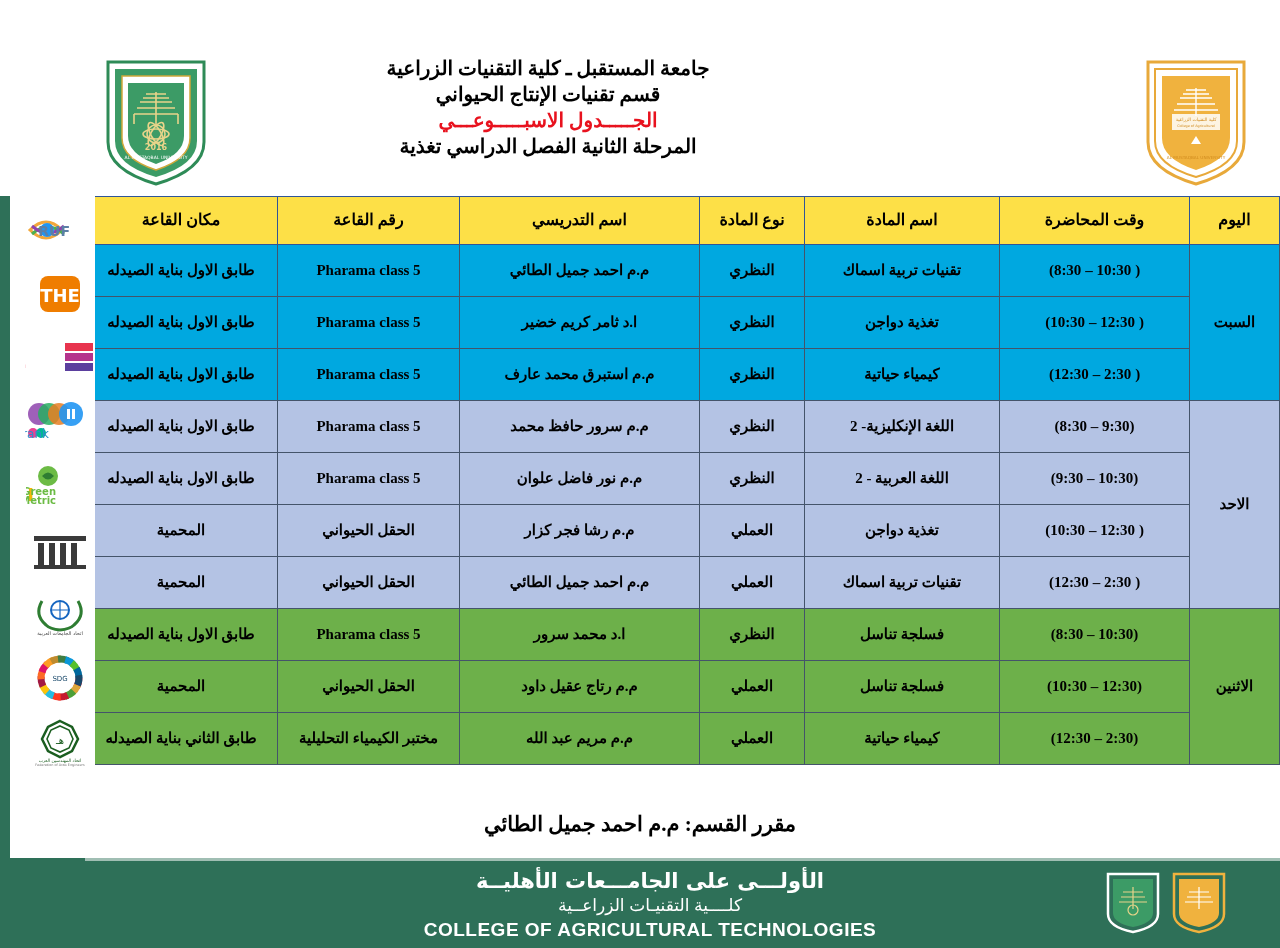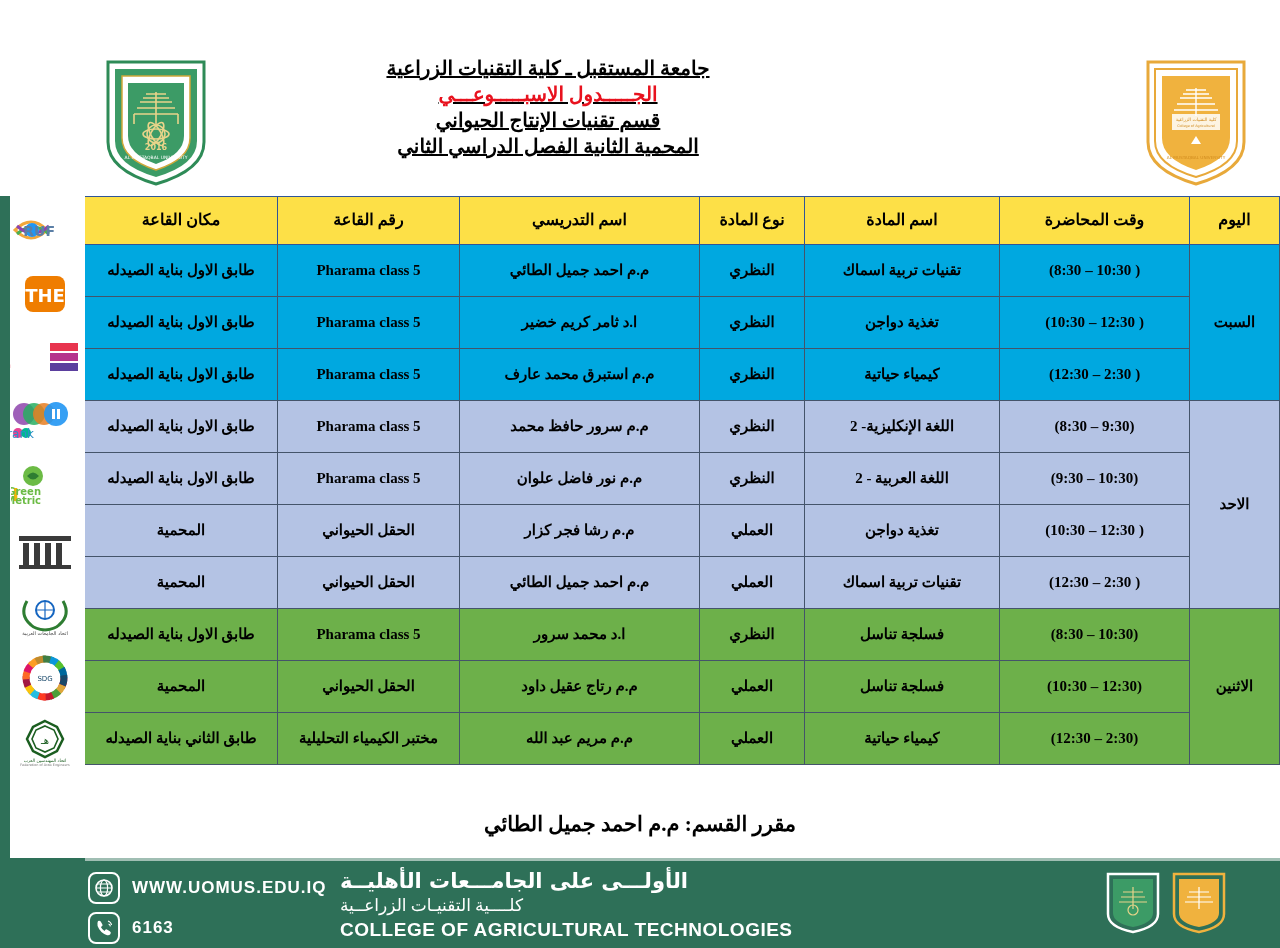--- a/index.html
+++ b/index.html
@@ -37,21 +37,20 @@
     width: 1280px; height: 196px;
     background: #ffffff;
   }
 
   .header-title {
     position: absolute;
     left: 0; top: 55px;
     width: 1096px;
     text-align: center;
     direction: rtl;
-    text-decoration: underline;
   }
   .header-title .line {
     font-size: 20px;
     font-weight: bold;
     color: #000000;
     line-height: 26px;
     font-family: "Liberation Serif", "DejaVu Serif", serif;
     white-space: nowrap;
   }
   .header-title .line.red {
@@ -64,26 +63,26 @@
     position: absolute;
     width: 108px; height: 130px;
   }
   .shield.left  { left: 102px; top: 58px; }
   .shield.right { left: 1142px; top: 58px; }
   .shield svg { width: 100%; height: 100%; display: block; }
 
   
   .sidebar {
     position: absolute;
-    left: 10px; top: 196px;
+    left: 20px; top: 196px;
     width: 75px; height: 592px;
     background: #ffffff;
     display: flex;
     flex-direction: column;
-    align-items: flex-end;
+    align-items: flex-start;
     padding-top: 4px;
     gap: 4px;
     overflow: hidden;
     z-index: 5;
   }
   .sb-logo {
     width: 70px;
     height: 60px;
     display: flex;
     align-items: center;
@@ -203,33 +202,33 @@
     font-family: "Liberation Sans", "DejaVu Sans", sans-serif;
     font-weight: bold;
     font-size: 17px;
     letter-spacing: 1px;
   }
 
   .footer-center {
     position: absolute;
     left: 340px; top: 10px;
     width: 620px;
-    text-align: left;
+    text-align: center;
     color: #ffffff;
   }
   .fc-ar1 {
     font-family: "DejaVu Sans", sans-serif;
     font-size: 21px;
     font-weight: bold;
     direction: rtl;
     letter-spacing: 1px;
     line-height: 26px;
   }
   .fc-ar2 {
-    font-family: Liberation Serif, serif;
+    font-family: Liberation Sans, sans-serif;
     font-size: 17px;
     direction: rtl;
     letter-spacing: 2px;
     line-height: 24px;
   }
   .fc-en {
     font-family: "Liberation Sans", "DejaVu Sans", sans-serif;
     font-size: 19px;
     font-weight: bold;
     letter-spacing: .5px;
@@ -271,23 +270,23 @@
           <ellipse cx="54" cy="76" rx="13" ry="5" transform="rotate(60 54 76)"></ellipse>
           <ellipse cx="54" cy="76" rx="13" ry="5" transform="rotate(-60 54 76)"></ellipse>
         </g>
         <text x="54" y="92" font-size="8" font-weight="bold" fill="#e8d48a" text-anchor="middle" font-family="DejaVu Sans, sans-serif">2016</text>
         <text x="54" y="101" font-size="4.5" fill="#ffffff" text-anchor="middle" font-family="DejaVu Sans, sans-serif">AL MUSTAQBAL UNIVERSITY</text>
       </svg>
     </div>
 
     <div class="header-title">
       <div class="line">جامعة المستقبل ـ كلية التقنيات الزراعية</div>
+      <div class="line">قسم تقنيات الإنتاج الحيواني</div>
       <div class="line red">الجـــــدول الاسبـــــوعـــي</div>
-      <div class="line">قسم تقنيات الإنتاج الحيواني</div>
-      <div class="line">المحمية الثانية الفصل الدراسي الثاني</div>
+      <div class="line">المرحلة الثانية الفصل الدراسي تغذية</div>
     </div>
 
     <div class="shield right">
       <svg viewBox="0 0 108 130">
         <path d="M6 4 H102 V84 Q102 112 54 126 Q6 112 6 84 Z" fill="#ffffff" stroke="#e8a93a" stroke-width="3"></path>
         <path d="M13 11 H95 V83 Q95 107 54 119 Q13 107 13 83 Z" fill="#ffffff" stroke="#e8a93a" stroke-width="2"></path>
         <path d="M20 18 H88 V80 Q88 101 54 112 Q20 101 20 80 Z" fill="#f0b23e"></path>
         <g fill="none" stroke="#ffffff" stroke-width="1.4">
           <path d="M38 40 h32 M35 46 h38 M32 52 h44"></path>
           <path d="M44 32 h20 M41 36 h26"></path>
@@ -525,41 +524,20 @@
           </tr>
         </tbody>
     </table>
   </div>
 
   <div class="coordinator">مقرر القسم: م.م احمد جميل الطائي</div>
 
   <div class="footer">
     <div class="footer-top-rule"></div>
 
-    <div class="footer-contact">
-      <div class="contact-row">
-        <span class="contact-icon">
-          <svg width="20" height="20" viewBox="0 0 20 20">
-            <circle cx="10" cy="10" r="8" fill="none" stroke="#ffffff" stroke-width="1.6"></circle>
-            <ellipse cx="10" cy="10" rx="3.6" ry="8" fill="none" stroke="#ffffff" stroke-width="1.2"></ellipse>
-            <path d="M2 10 h16 M3.2 6 h13.6 M3.2 14 h13.6" stroke="#ffffff" stroke-width="1.2" fill="none"></path>
-          </svg>
-        </span>
-        <span class="contact-text">WWW.UOMUS.EDU.IQ</span>
-      </div>
-      <div class="contact-row">
-        <span class="contact-icon">
-          <svg width="20" height="20" viewBox="0 0 20 20">
-            <path d="M4 3 q2 -1 3 1 l1.4 2.6 q.5 1 -.5 1.7 l-1 .7 q1.2 2.6 3.6 4 l.7 -1 q.7 -1 1.7 -.5 L15.5 13 q2 1 1 3 -1.5 2 -4 1 Q6 14.5 3.6 8 3 5 4 3 Z" fill="#ffffff"></path>
-            <path d="M14 3 q3 1 3.6 4 M14.6 6 q1.6 .6 1.8 2.4" stroke="#ffffff" stroke-width="1.1" fill="none"></path>
-          </svg>
-        </span>
-        <span class="contact-text">6163</span>
-      </div>
-    </div>
 
     <div class="footer-center">
       <div class="fc-ar1">الأولـــى على الجامـــعات الأهليــة</div>
       <div class="fc-ar2">كلــــية التقنيـات الزراعــية</div>
       <div class="fc-en">COLLEGE OF AGRICULTURAL  TECHNOLOGIES</div>
     </div>
 
     <div class="footer-badges">
       <div class="fb">
         <svg viewBox="0 0 56 62">

